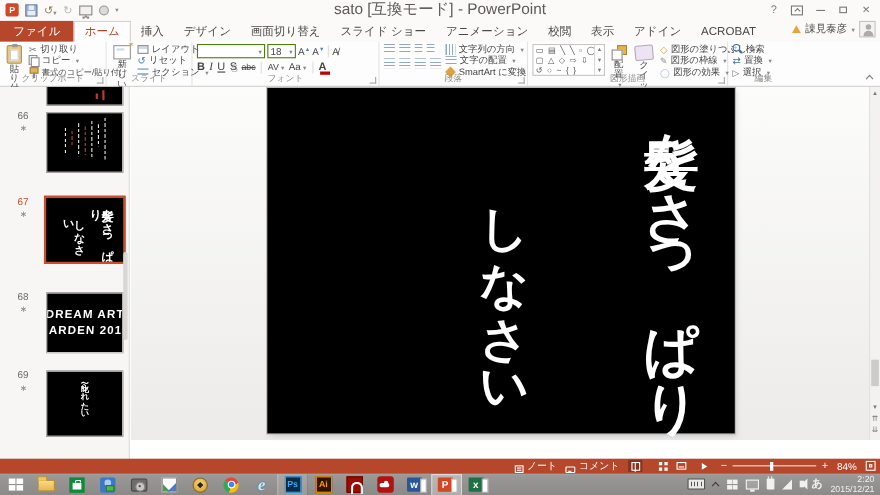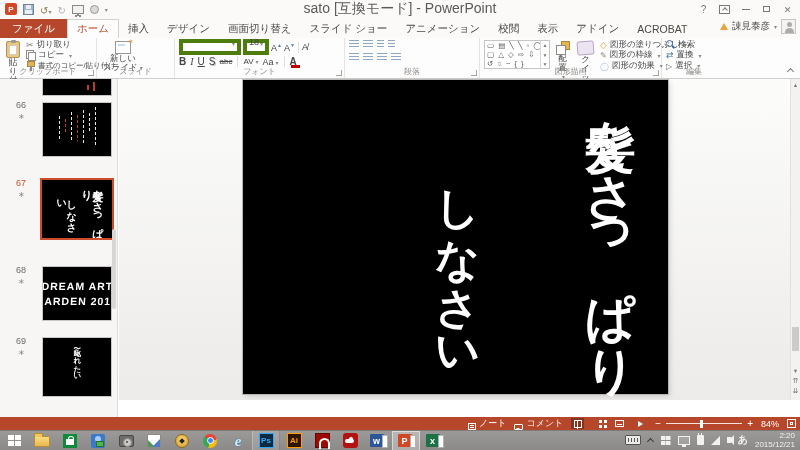--- a/index.html
+++ b/index.html
@@ -63,21 +63,21 @@
   .ic-brush{width:9px;height:10px}
   .ic-brush::before{content:"";position:absolute;left:1px;top:0;width:6px;height:4px;background:#E2B45A;border:1px solid #A98638}
   .ic-brush::after{content:"";position:absolute;left:3.5px;top:5px;width:2px;height:5px;background:#8E8B87}
   .ic-newslide{width:16px;height:13px;background:#fff;border:1px solid #9A9895}
   .ic-newslide::before{content:"";position:absolute;left:2px;top:2px;width:7px;height:2px;background:#C9DCF0}
   .ic-newslide::after{content:"✶";position:absolute;right:-4px;top:-5px;font-size:7px;color:#D9A13B}
   .ic-layout{width:10px;height:8px;border:1px solid #8E8B87;background:linear-gradient(#C9DCF0 0 2.5px,#fff 2.5px)}
   .ic-reset::before{content:"↺";font-size:9px;color:#4A7CB8}
   .ic-section{width:10px;height:8px;background:repeating-linear-gradient(180deg,#9FB9D8 0 2px,#fff 2px 4px)}
 
-  .combo{height:13px;border:4px solid #4d7c0f;background:#fff;font-size:9px;color:#444;display:flex;align-items:flex-end;padding:4px 2px;justify-content:space-between}
+  .combo{height:13px;border:1px solid #4d7c0f;background:#fff;font-size:9px;color:#444;display:flex;align-items:center;padding:4px 2px;justify-content:space-between}
   .fontrow{display:flex;align-items:center;gap:2px;height:14px}
   .fmtrow{display:flex;align-items:center;gap:4px;height:13px;font-size:10px;color:#444}
   .fmt-b{font-weight:bold}.fmt-i{font-style:italic;font-family:"Liberation Serif",serif}
   .fmt-u{text-decoration:underline}.fmt-s{text-shadow:1px 1px 0 #BBB}
   .fmt-strike{font-size:8px;text-decoration:line-through}
   .fmt-av{font-size:8px}.fmt-aa{font-size:9px}
   .fmt-color{font-weight:bold;position:relative}
   .fmt-color::after{content:"";position:absolute;left:-1px;bottom:-1px;width:9px;height:3px;background:#C00000}
   .grow{font-size:9px;color:#444}.grow sup{font-size:5px;color:#4A7CB8}
   .sep-v{width:1px;height:11px;background:#E0DEDC;margin:0 1px}
@@ -288,20 +288,34 @@
       <div class="glabel">クリップボード</div>
       <div class="launcher"></div>
     </div>
 
     <div class="group" style="width:78px">
       <div class="bigbtn">
         <span class="ic ic-newslide"></span>
         <span>新しい</span>
         <span class="dd">スライド</span>
       </div>
+      <div class="rcol">
+        <div class="rrow dd">
+            <span class="ic ic-layout"></span>
+            <span>レイアウト</span>
+          </div>
+        <div class="rrow">
+            <span class="ic ic-reset"></span>
+            <span>リセット</span>
+          </div>
+        <div class="rrow dd">
+            <span class="ic ic-section"></span>
+            <span>セクション</span>
+          </div>
+      </div>
       <div class="glabel">スライド</div>
     </div>
 
     <div class="group" style="width:170px;flex-direction:column;gap:2px">
       <div class="fontrow">
         <div class="combo" style="width:62px">
             <span></span>
             <span class="mini-dd">▾</span>
           </div>
         <div class="combo" style="width:26px">
@@ -337,20 +351,34 @@
           <span class="plines" style="width:7px"></span>
           <span class="plines" style="width:7px"></span>
         </div>
         <div class="rrow" style="gap:4px">
           <span class="plines"></span>
           <span class="plines"></span>
           <span class="plines"></span>
           <span class="plines"></span>
         </div>
       </div>
+      <div class="rcol">
+        <div class="rrow dd">
+            <span class="plines-v"></span>
+            <span>文字列の方向</span>
+          </div>
+        <div class="rrow dd">
+            <span class="plines"></span>
+            <span>文字の配置</span>
+          </div>
+        <div class="rrow dd">
+            <span class="pdiamond"></span>
+            <span>SmartArt に変換</span>
+          </div>
+      </div>
       <div class="glabel">段落</div>
       <div class="launcher"></div>
     </div>
 
     <div class="group" style="width:182px">
       <div class="shapebox">
         <div class="shaperows">
           <div>▭ ▤ ╲ ╲ ▫ ◯</div>
           <div>▢ △ ◇ ⇨ ⇩</div>
           <div>↺ ○ ~ { }</div>

